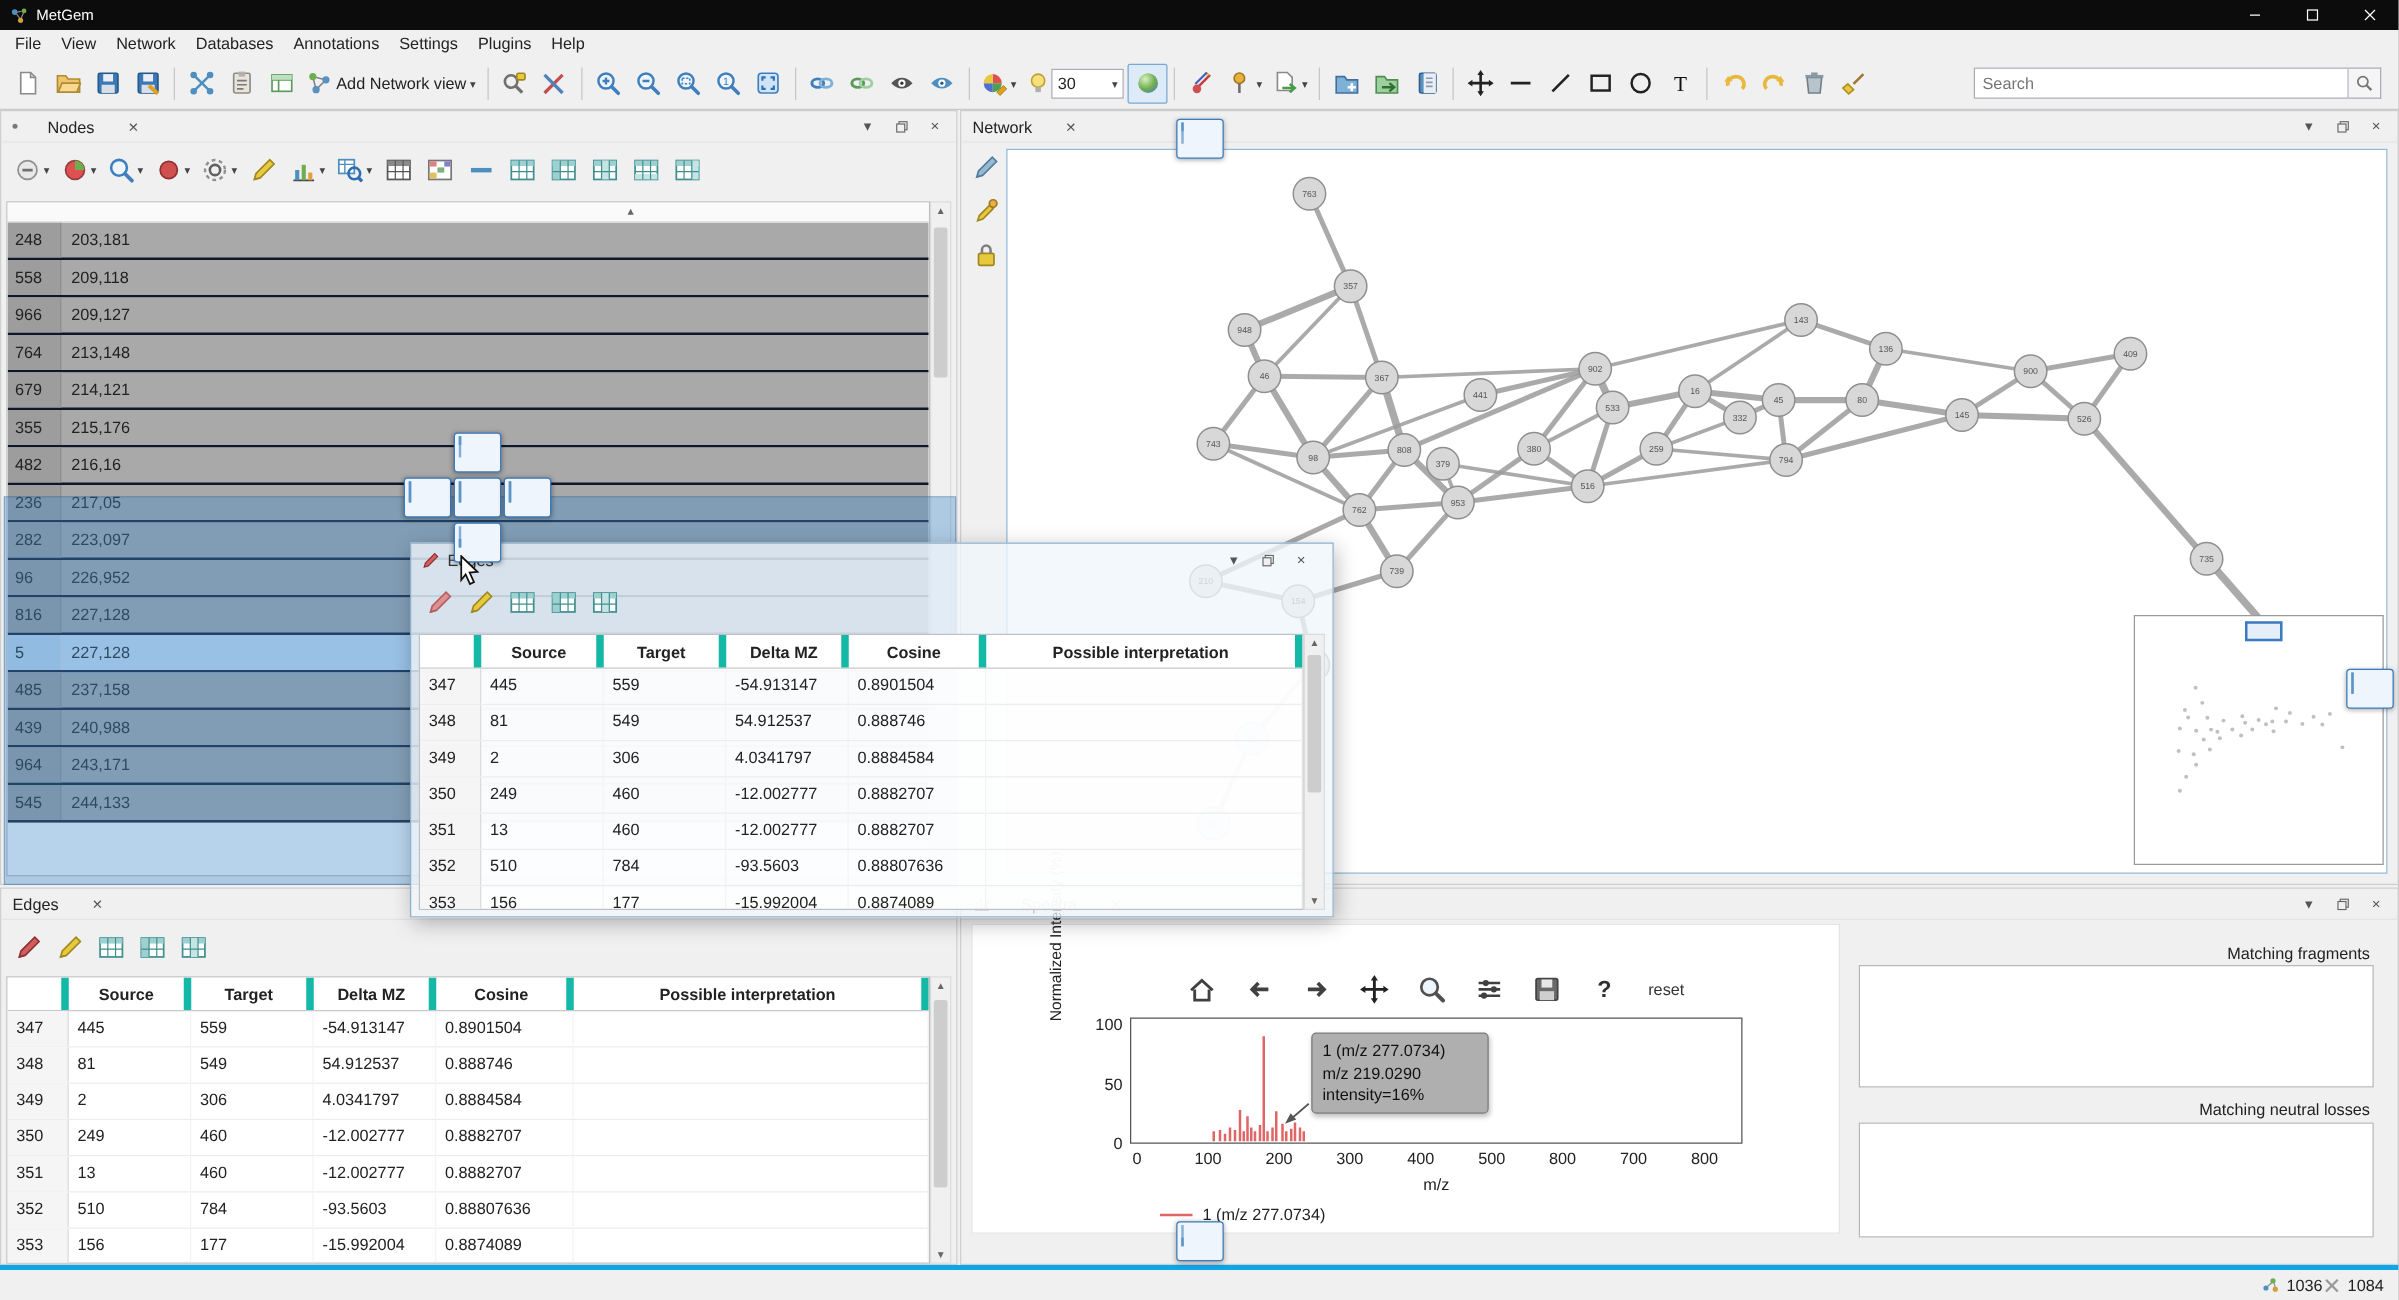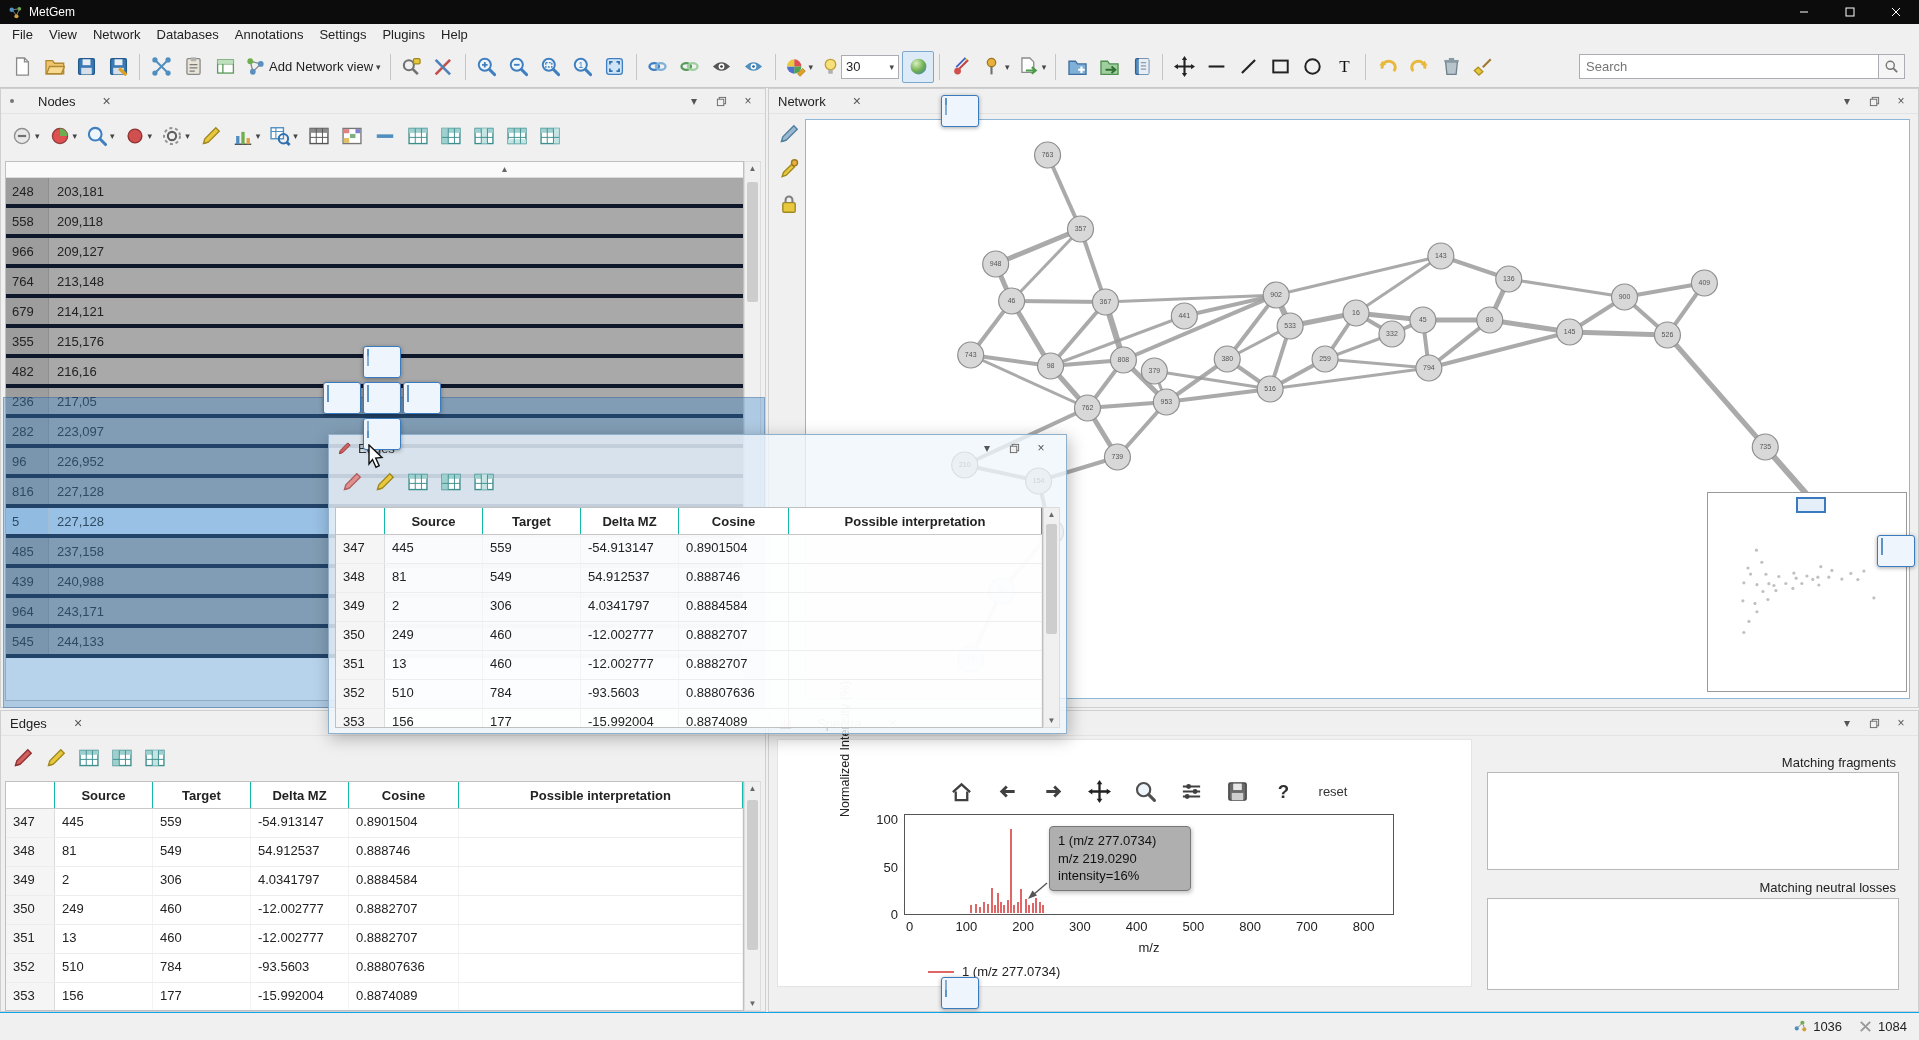--- a/index.html
+++ b/index.html
@@ -47,36 +47,36 @@
   .wbtn svg{width:11px;height:11px}
   .panel-toolbar{display:flex;align-items:center;gap:3px;padding:5px 7px;height:44px}
   .ptbtn{height:34px;min-width:30px;border:1px solid transparent;background:transparent;display:flex;align-items:center;justify-content:center;gap:2px;padding:0 2px;border-radius:2px}
   .ptbtn .tico{width:22px;height:22px}
 
   
   .ntable{position:absolute;left:4px;top:72px;right:21px;bottom:6px;background:#fff;border:1px solid #c0c0c0;overflow:hidden}
   .nthead{height:16px;border-bottom:1px solid #dcdcdc;background:#fafafa;position:relative}
   .sortarrow{position:absolute;left:496px;top:1px;font-size:10px;color:#666}
   .ntbody{position:absolute;top:16px;left:0;right:0;bottom:0;overflow:hidden}
-  .nrow{display:flex;height:30px;border-bottom:4px solid #0f172a;font-size:13px}
+  .nrow{display:flex;height:30px;border-bottom:2px solid #0f172a;font-size:13px}
   .nrow .nid{width:43px;flex:none;padding:6px 4px 0 6px;background:#f5f5f5;border-right:1px solid #dcdcdc}
   .nrow .nval{flex:1;padding:6px 0 0 8px}
   .nrow.sel{background:#a9a9a9}
   .nrow.sel .nid{background:#9d9d9d;border-right-color:#8f8f8f}
   .nrow.current{background:#cfe3f5}
   .nrow.current .nid{background:#c2d9ee}
 
   
   .vscroll{position:absolute;width:17px;background:#f0f0f0;border:1px solid #dcdcdc;display:flex;flex-direction:column;align-items:center;justify-content:space-between;font-size:8px;color:#666;padding:2px 0}
   .vthumb{position:absolute;left:2px;width:11px;background:#cdcdcd;border-radius:2px}
 
   
   .etable{position:absolute;background:#fff;border:1px solid #c0c0c0;overflow:hidden}
   .ehead{display:flex;height:27px;border-bottom:1px solid #c8c8c8;background:#fff;font-weight:bold;font-size:13px}
-  .ehead span{display:flex;align-items:center;justify-content:center;border-right:1px solid #14b8a6}
+  .ehead span{display:flex;align-items:center;justify-content:center;border-right:6px solid #14b8a6}
   .erow{display:flex;height:29px;border-bottom:1px solid #ededed;font-size:13px}
   .erow span{padding:5px 0 0 7px;border-right:1px solid #f3f3f3;overflow:hidden;white-space:nowrap}
   .c0{width:49px;flex:none}
   .c1{width:98px;flex:none}
   .c2{width:98px;flex:none}
   .c3{width:98px;flex:none}
   .c4{width:110px;flex:none}
   .c5{flex:1}
   .erow .c0{background:#f5f5f5;border-right:1px solid #dcdcdc}
 
@@ -101,21 +101,21 @@
   .spec-ylabel{position:absolute;left:60px;top:124px;width:230px;transform:rotate(-90deg);transform-origin:0 0;text-align:center;font-size:12.5px;color:#222}
   .spec-xlabel{position:absolute;left:251px;top:200px;width:240px;text-align:center;font-size:13px;color:#222}
   .spec-legend{position:absolute;left:150px;top:224px;display:flex;align-items:center;gap:8px;font-size:13px}
   .legend-line{width:26px;height:2px}
   .ttip{position:absolute;left:271px;top:86px;width:142px;background:rgba(171,171,171,.95);border:1px solid #777;border-radius:4px;padding:5px 8px;font-size:13px;color:#111;line-height:1.35;box-shadow:1px 2px 4px rgba(0,0,0,.25)}
   .ttip-arrow{position:absolute;left:246px;top:140px}
   .match-label{position:absolute;right:22px;font-size:13px;color:#222}
   .match-box{position:absolute;left:718px;width:412px;background:#fff;border:1px solid #b8b8b8}
 
   
-  .statusbar{position:absolute;left:0;top:1012px;width:100%;height:28px;background:#f0f0f0;border-top:1px solid #0ea5e9;display:flex;align-items:center;justify-content:flex-end;gap:16px;padding-right:12px;font-size:13px}
+  .statusbar{position:absolute;left:0;top:1012px;width:100%;height:28px;background:#f0f0f0;border-top:4px solid #0ea5e9;display:flex;align-items:center;justify-content:flex-end;padding-right:12px;font-size:13px}
   .status-item{display:flex;align-items:center;gap:5px}
   .status-item .tico{width:15px;height:15px}
 
   
   .drop-preview{position:absolute;left:4px;top:398px;width:760px;height:309px;background:rgba(66,139,202,.38);outline:1px solid rgba(40,100,160,.55);z-index:50}
   .floatwin{position:absolute;left:328px;top:434px;width:739px;height:300px;background:rgba(240,246,251,.78);border:1px solid #8fb0cc;box-shadow:2px 4px 16px rgba(0,0,0,.28);z-index:55}
   .fw-header{height:26px;display:flex;align-items:center;gap:6px;padding:0 8px;font-size:13px;color:#333}
   .fw-header .tico{width:15px;height:15px}
   .fw-toolbar{display:flex;align-items:center;gap:3px;padding:2px 8px;height:42px}
   .fw-table{position:absolute;left:6px;top:72px;right:23px;bottom:5px;background:rgba(255,255,255,.85)}

